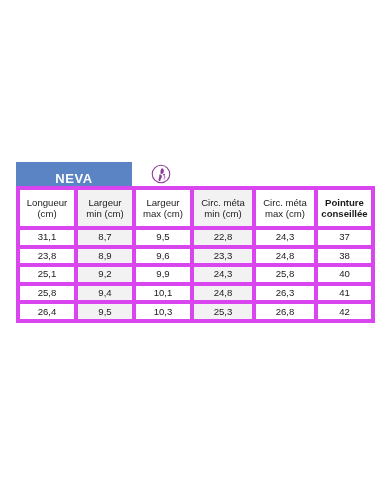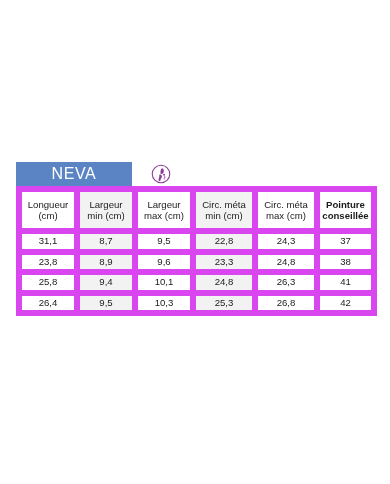--- a/index.html
+++ b/index.html
@@ -30,25 +30,25 @@
 
   
   .band-row {
     display: flex;
     height: 24px;
     align-items: stretch;
   }
   .band-title {
     background: #5b84c4;
     color: #ffffff;
-    font-size: 16px;
-    font-weight: normal;
+    font-size: 13px;
+    font-weight: bold;
     letter-spacing: 0.6px;
     display: flex;
-    align-items: center;
+    align-items: flex-end;
     justify-content: center;
   }
   .band-logo {
     display: flex;
     align-items: center;
     justify-content: center;
     background: #ffffff;
   }
   .band-blank {
     flex: 1 1 auto;
@@ -60,21 +60,21 @@
 
   
   table.size-table {
     border-collapse: collapse;
     table-layout: fixed;
     width: 355px;
     background: #ffffff;
   }
   table.size-table td,
   table.size-table th {
-    border: 6px solid #d946ef;
+    border: 4px solid #d946ef;
     padding: 0;
     text-align: center;
     vertical-align: middle;
     color: #1b1b1b;
     font-weight: normal;
   }
   table.size-table thead th {
     height: 32px;
     font-size: 9.6px;
     line-height: 11.5px;
@@ -177,20 +177,28 @@
           </tr>
           <tr>
             <td>23,8</td>
             <td class="col-shade">8,9</td>
             <td>9,6</td>
             <td class="col-shade">23,3</td>
             <td>24,8</td>
             <td class="col-bold">38</td>
           </tr>
           <tr>
+            <td>25,1</td>
+            <td class="col-shade">9,2</td>
+            <td>9,9</td>
+            <td class="col-shade">24,3</td>
+            <td>25,8</td>
+            <td class="col-bold">40</td>
+          </tr>
+          <tr>
             <td>25,8</td>
             <td class="col-shade">9,4</td>
             <td>10,1</td>
             <td class="col-shade">24,8</td>
             <td>26,3</td>
             <td class="col-bold">41</td>
           </tr>
           <tr>
             <td>26,4</td>
             <td class="col-shade">9,5</td>

